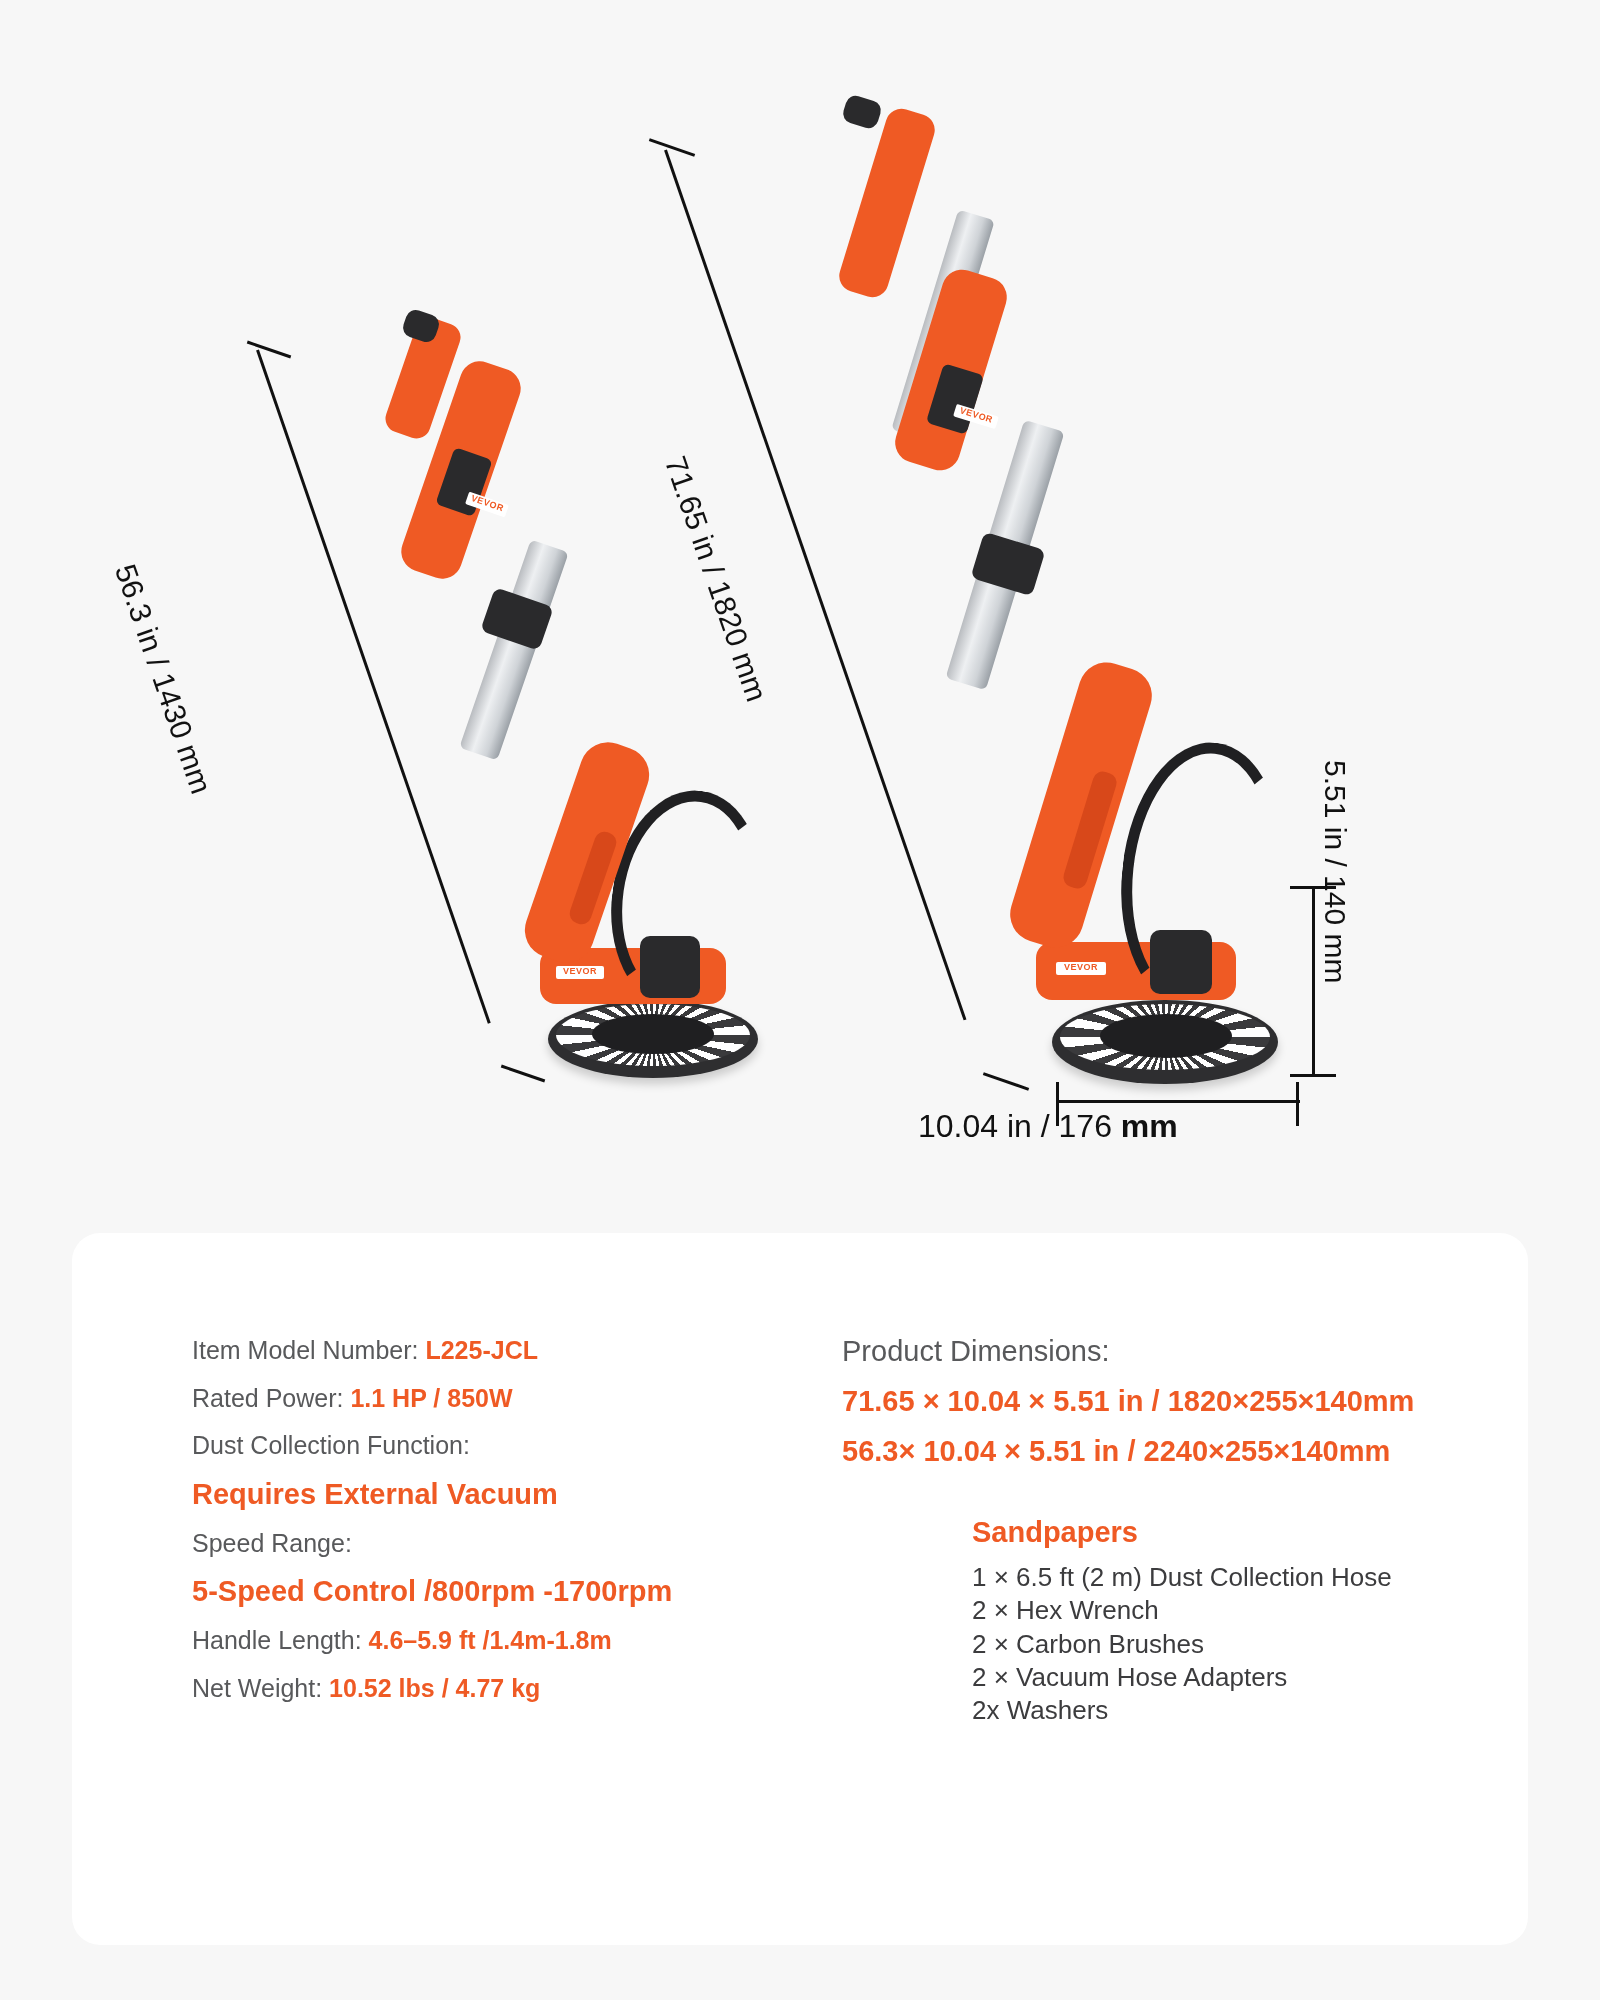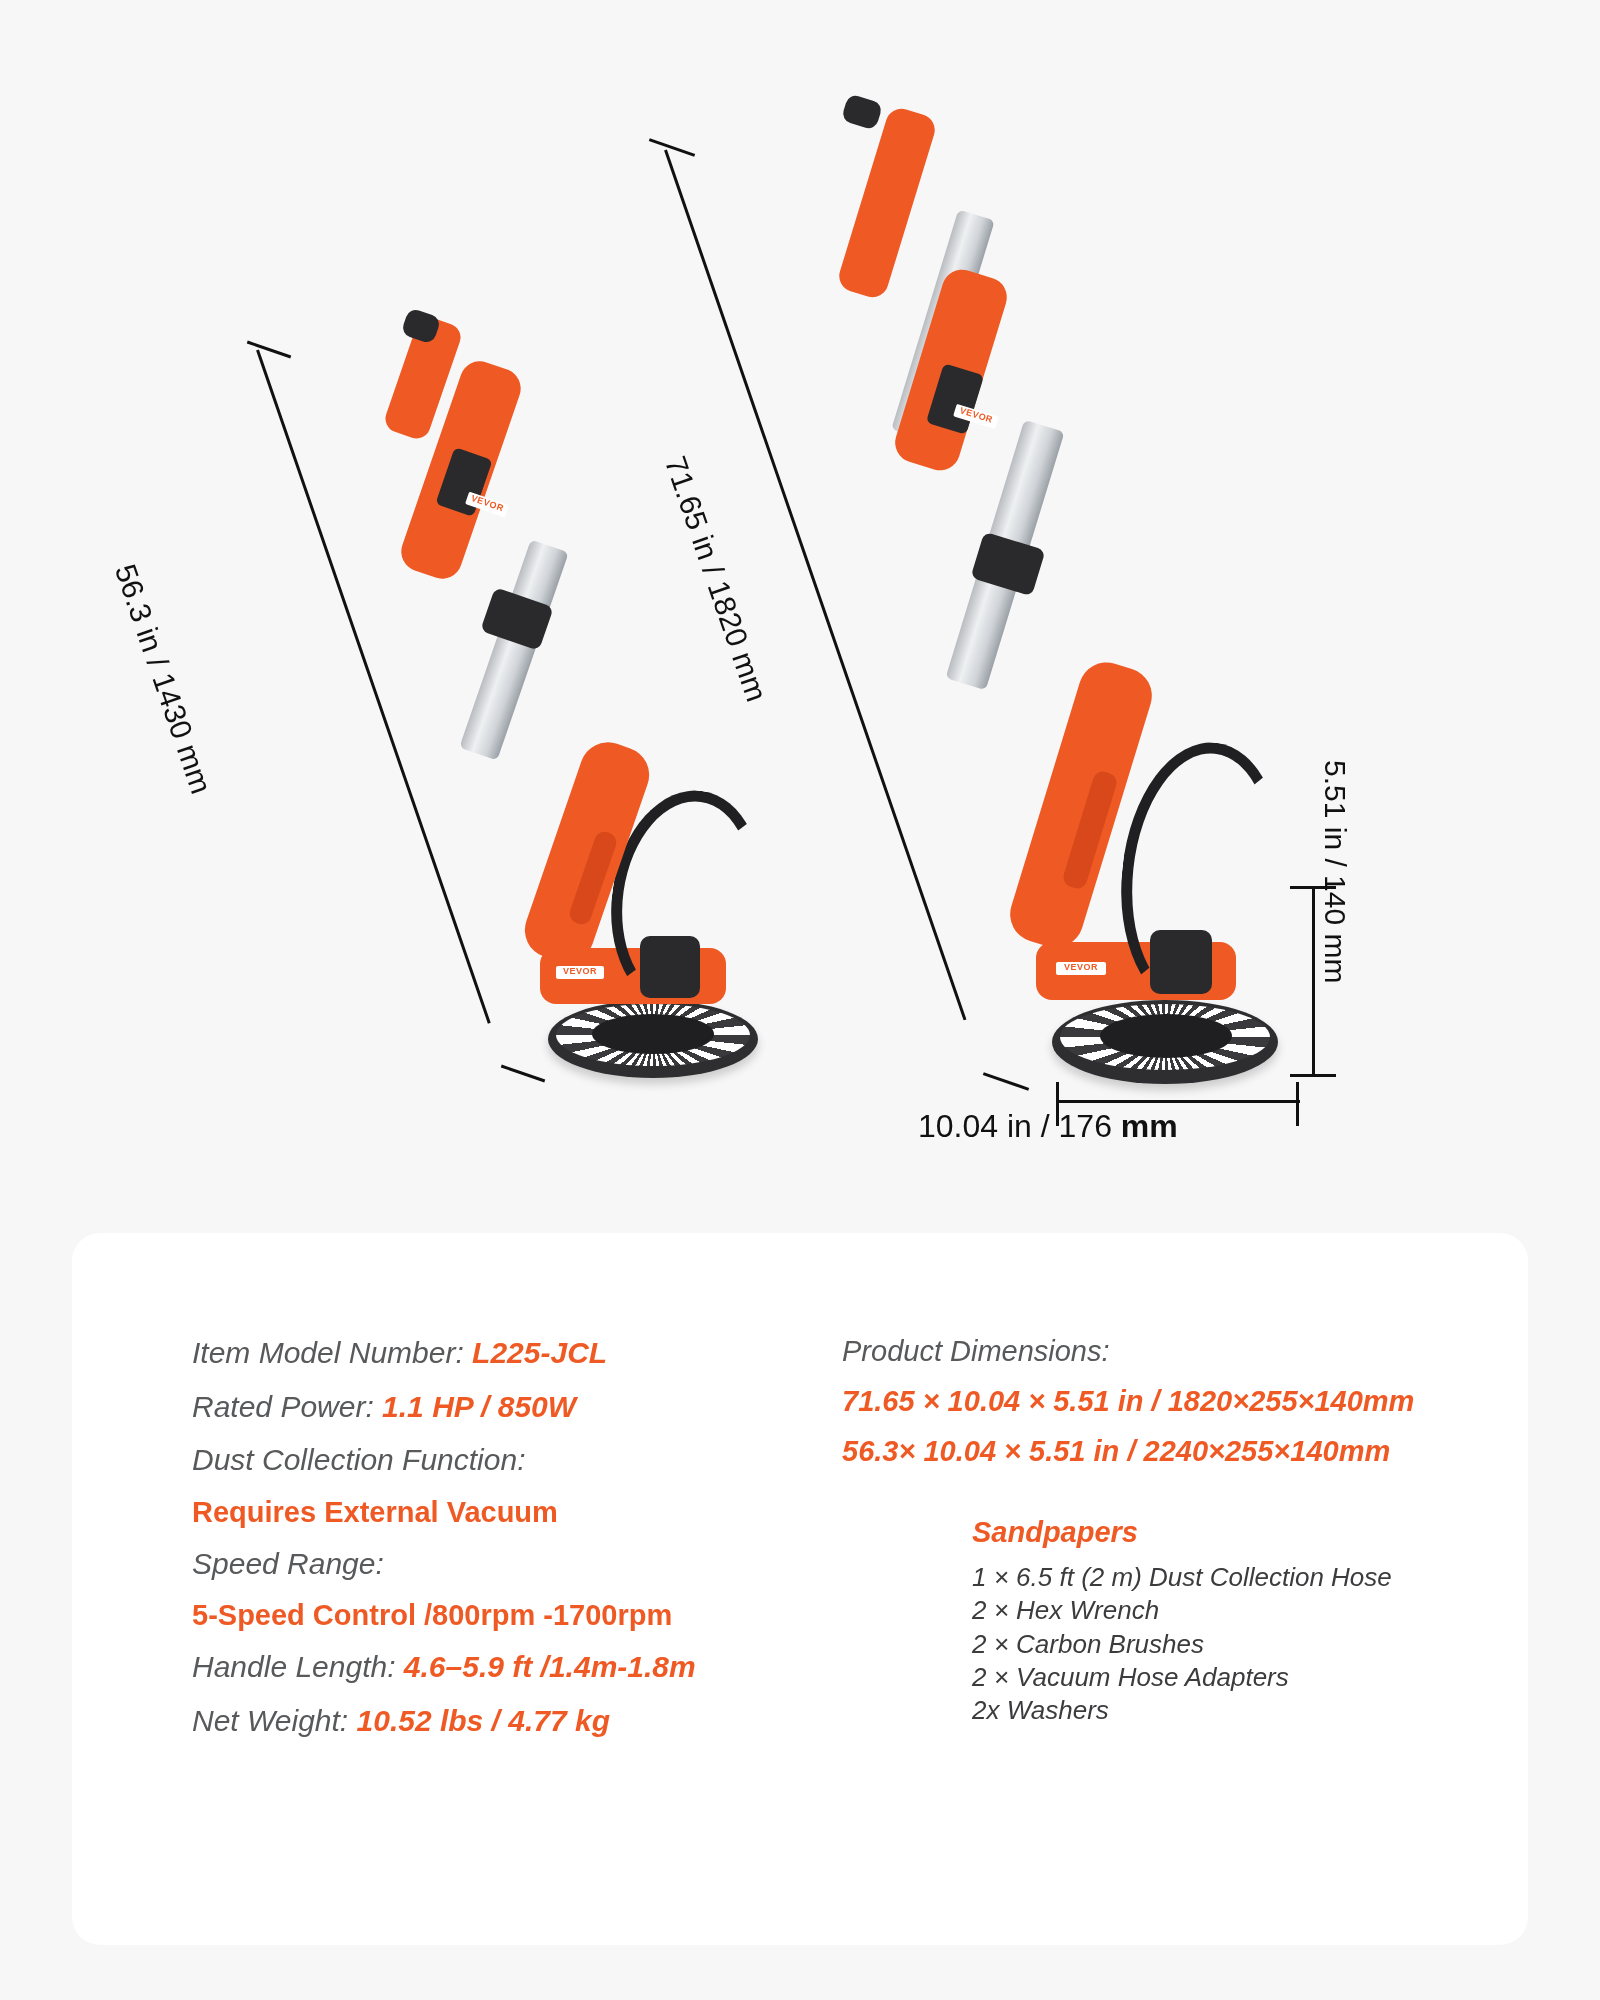--- a/index.html
+++ b/index.html
@@ -96,28 +96,26 @@
   }
   .col-left {
     position: absolute;
     left: 70px; top: 50px;
     width: 700px;
   }
   .col-right {
     position: absolute;
     left: 720px; top: 50px;
     width: 740px;
-    font-style: italic;
   }
   .spec-line {
-    font-size: 30px;
+    font-size: 25px;
     color: #58595b;
     margin-bottom: 17px;
     line-height: 1.22;
-    font-style: italic;
   }
   .spec-line .val {
     color: #ef5a24;
     font-weight: 700;
   }
   .spec-strong {
     font-size: 29px;
     color: #ef5a24;
     font-weight: 700;
     margin-bottom: 17px;

